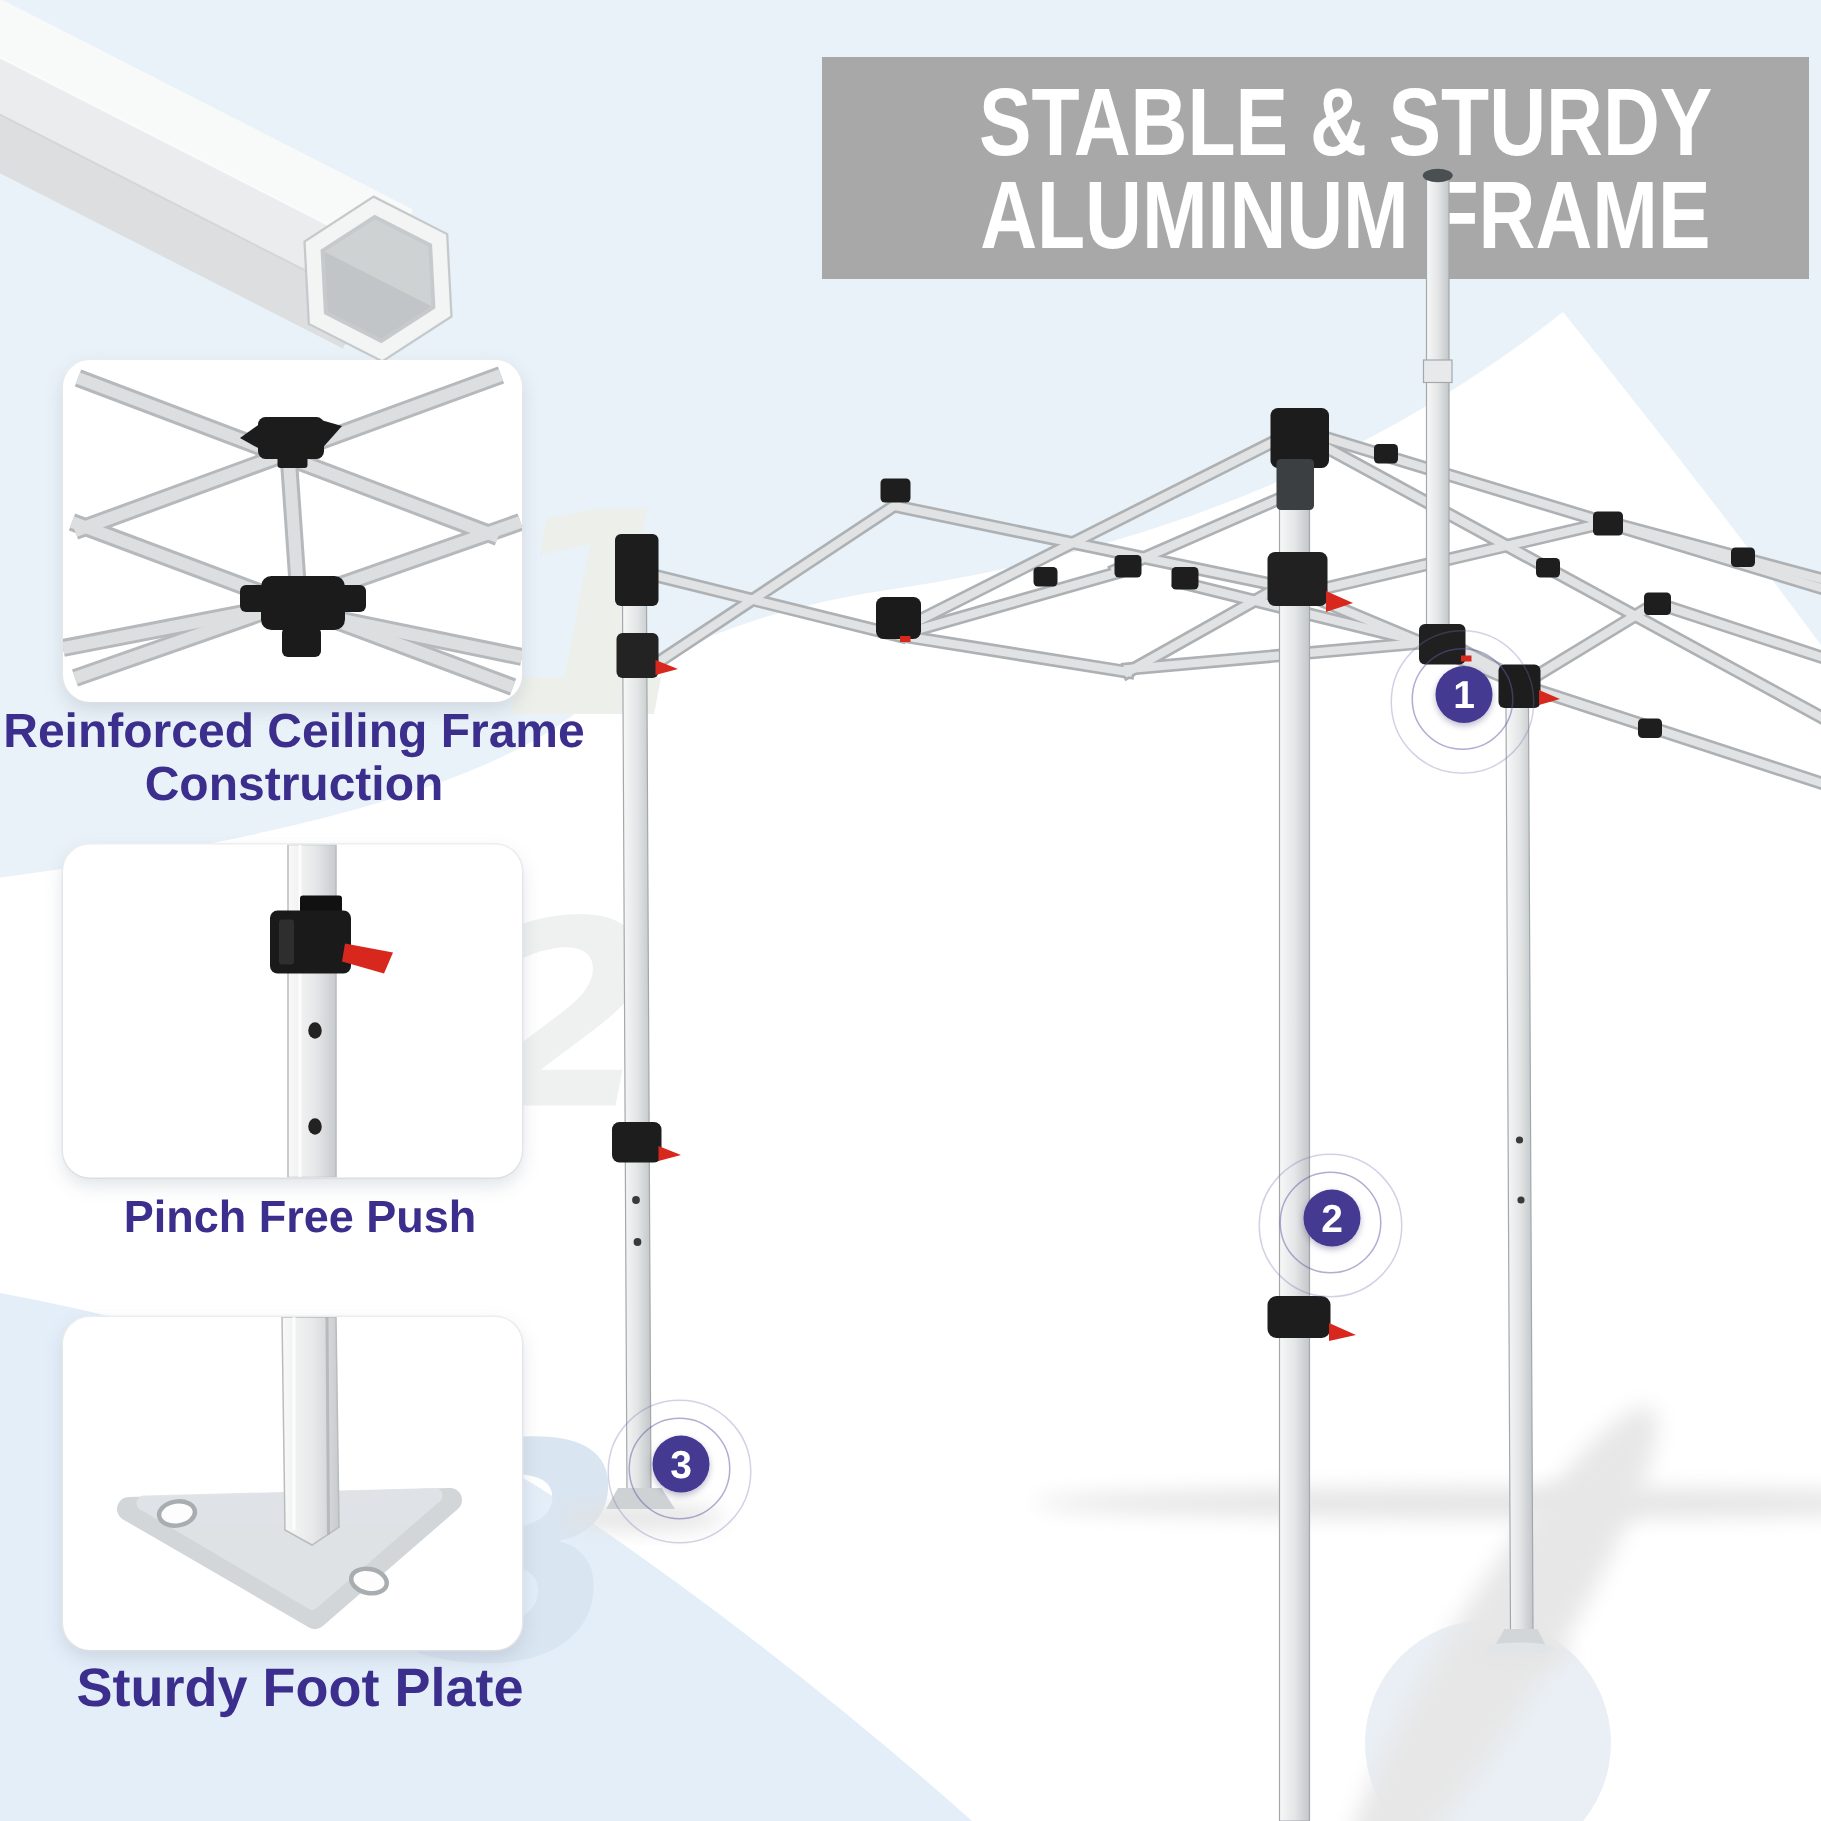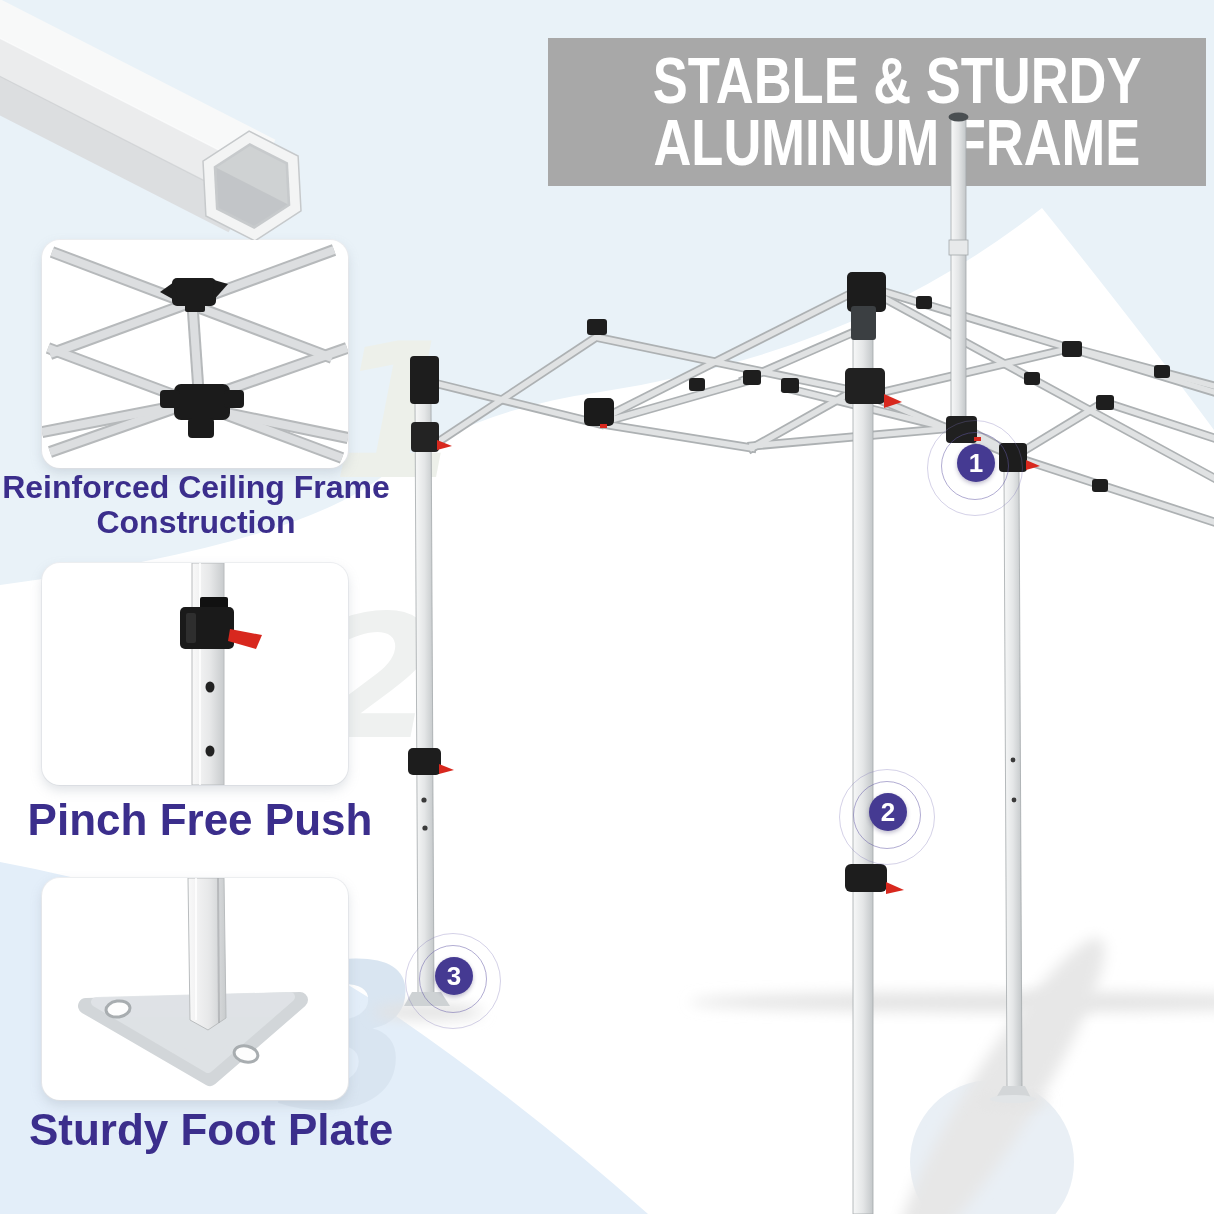--- a/index.html
+++ b/index.html
@@ -34,22 +34,22 @@
     box-shadow:0 5px 12px rgba(140,150,165,.28), 0 0 0 1px #f1f2f4;
     overflow:hidden;
   }
   .card-1{left:42px;top:240px;width:306px;height:228px;}
   .card-2{left:42px;top:563px;width:306px;height:222px;}
   .card-3{left:42px;top:878px;width:306px;height:222px;}
   .caption{
     z-index:2;color:#3b2e8c;font-weight:bold;text-align:center;line-height:1.08;
   }
   .caption-1{left:-6px;top:470px;width:404px;font-size:32px;}
-  .caption-2{left:0px;top:796px;width:400px;font-size:44px;}
-  .caption-3{left:11px;top:1106px;width:400px;font-size:44px;}
+  .caption-2{left:0px;top:796px;width:400px;font-size:30px;}
+  .caption-3{left:0;top:1106px;width:400px;font-size:36px;}
   
   #hex-svg{left:0;top:0;z-index:3;}
   
   #tent-svg{left:0;top:0;z-index:4;pointer-events:none;}
   
   .callout{z-index:5;width:0;height:0;}
   .callout .disc{
     position:absolute;left:-19px;top:-19px;width:38px;height:38px;border-radius:50%;
     background:#453a92;color:#ffffff;font-weight:bold;font-size:26px;
     display:flex;align-items:center;justify-content:center;

